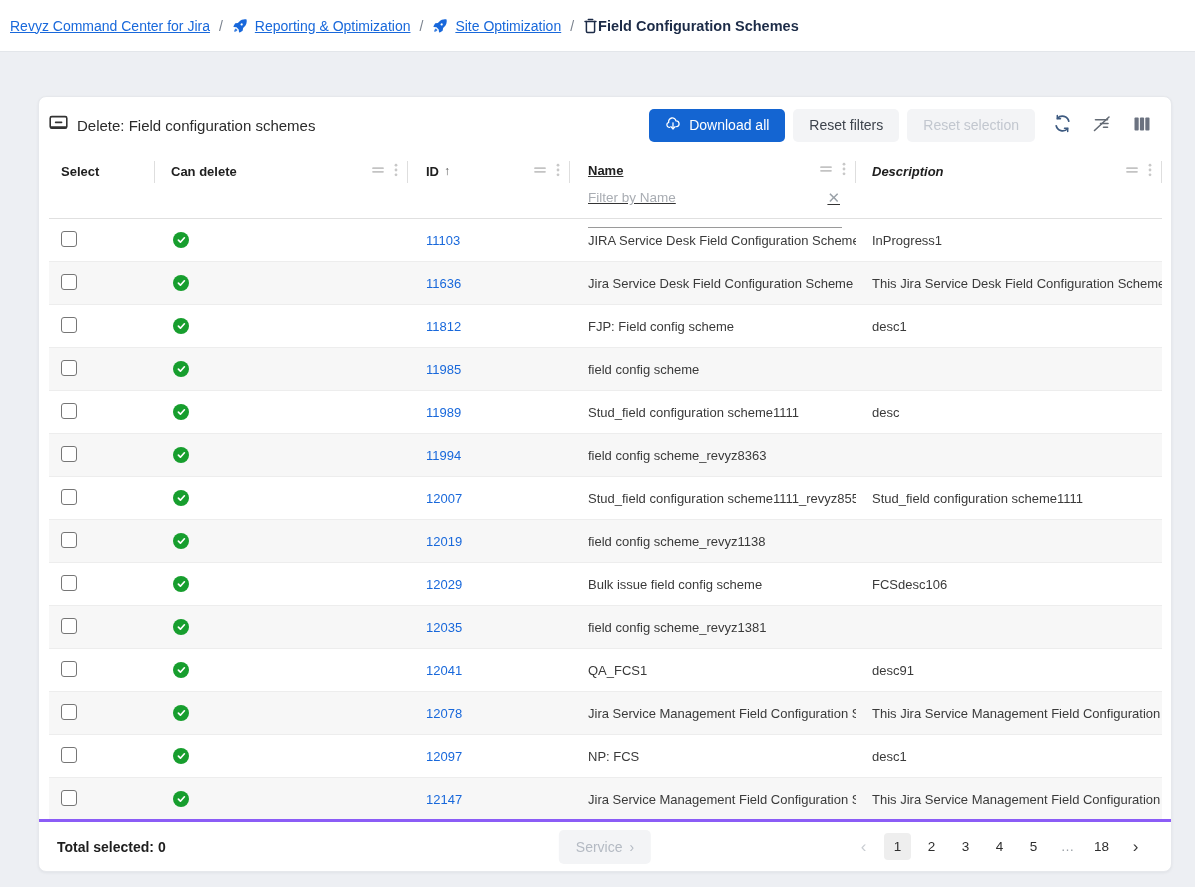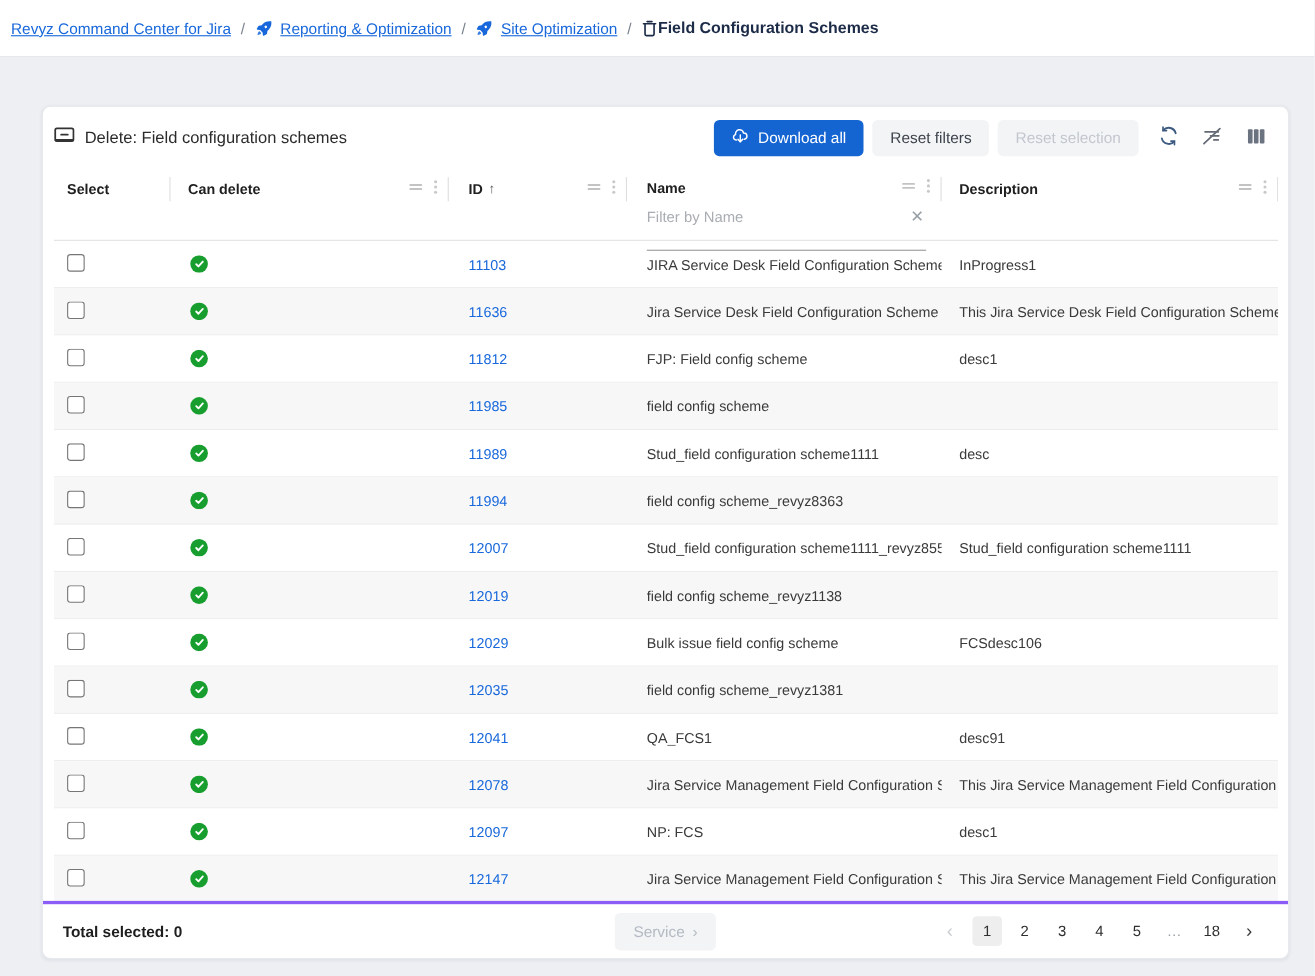--- a/index.html
+++ b/index.html
@@ -38,22 +38,22 @@
   .thead { display:flex; height:66px; border-bottom:1px solid #e0e0e0; flex:none; }
   .th { display:flex; flex-direction:column; position:relative; }
   .th-top { height:36px; display:flex; align-items:center; padding-left:18px; font-size:13px;
             font-weight:700; color:#202020; }
   .th-divider { position:absolute; right:0; top:8px; height:22px; width:1px; background:#dedede; }
   .th-icons { margin-left:auto; margin-right:10px; display:flex; align-items:center; gap:9px; }
   .sort-arrow { font-size:12px; color:#555; margin-left:5px; font-weight:400; }
   .col-select { width:106px; }  .col-select .th-top{ padding-left:12px; }
   .col-candelete { width:253px; } .col-candelete .th-top{ padding-left:16px; }
   .col-id { width:162px; }
-  .col-name { width:286px; }
-  .col-desc { flex:1; min-width:0; } .col-desc .th-top{ padding-left:16px; }
+  .col-name { width:286px;text-decoration:underline; }
+  .col-desc { flex:1; min-width:0; } .col-desc .th-top{ padding-left:16px;font-style:italic; }
   .filter-row { height:30px; display:flex; align-items:flex-start; padding:2px 14px 0 18px; }
   .filter-box { flex:1; display:flex; align-items:center; border-bottom:1px solid #9a9a9a; padding-bottom:22px; }
   .filter-input { border:none; outline:none; flex:1; font-size:13.5px; color:#333; background:transparent;
                   font-family:"Liberation Sans", sans-serif; }
   .filter-input::placeholder { color:#a9adb3; }
   .clear-x { color:#9aa1a8; font-size:15px; line-height:1; cursor:pointer; padding:0 2px; }
 
   .tbody { flex:1; }
   .tr { display:flex; height:43px; align-items:center; border-bottom:1px solid #ededed; background:#fff; }
   .tr:nth-child(even) { background:#f7f7f7; }

